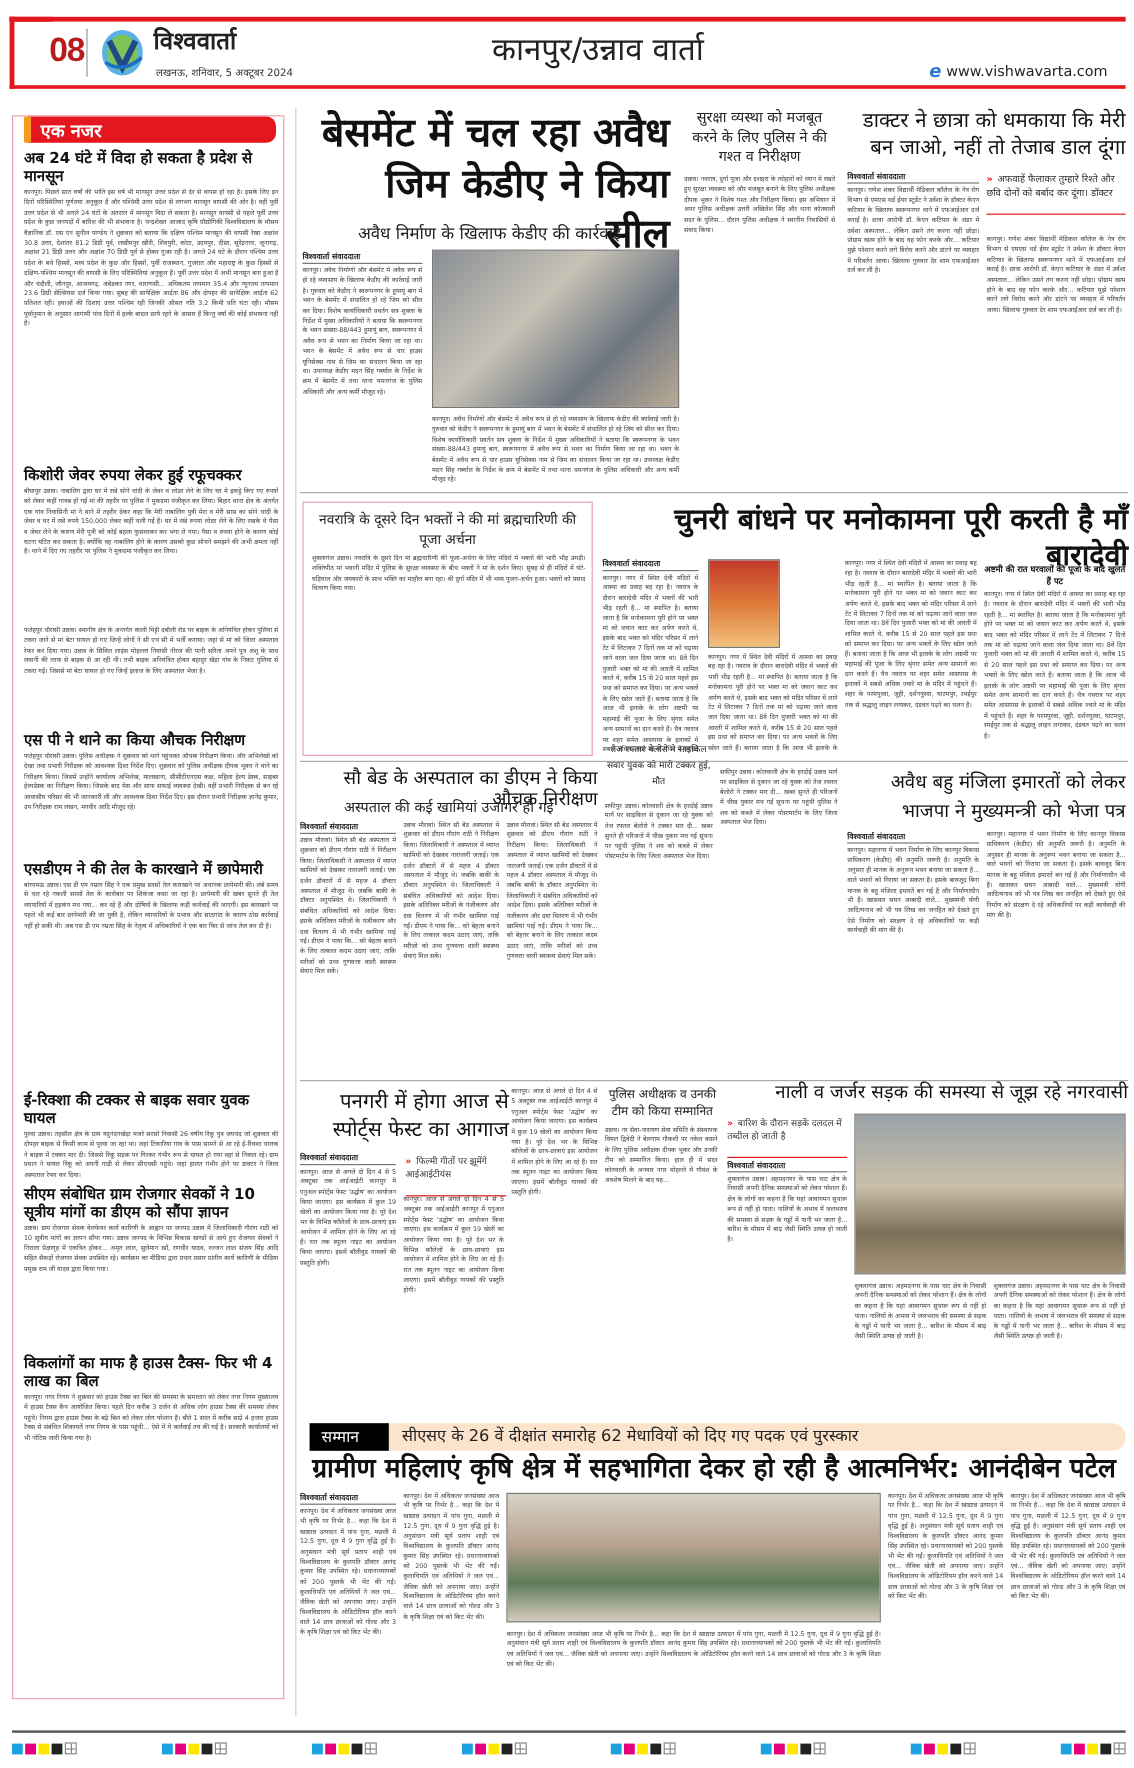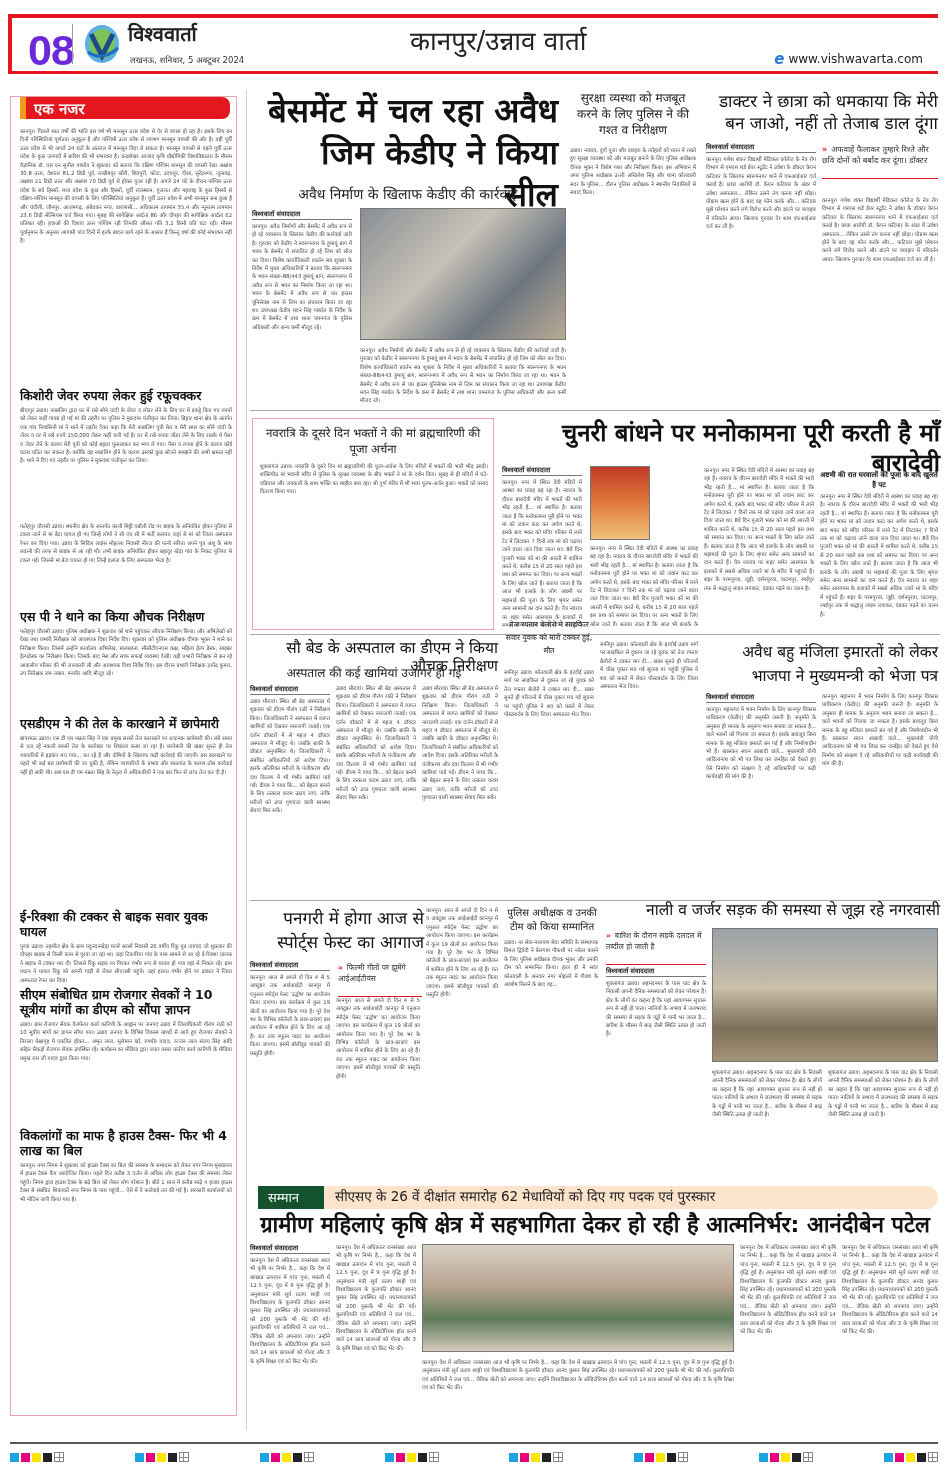--- a/index.html
+++ b/index.html
@@ -1,20 +1,20 @@
 <!DOCTYPE html>
 <html><head>
 <meta charset="utf-8">
 <style>
   *{box-sizing:border-box;margin:0;padding:0}
   body{width:945px;height:1473px;background:#fff;font-family:"DejaVu Sans","Liberation Sans",sans-serif;color:#222;position:relative;overflow:hidden}
   .abs{position:absolute}
   .masthead{left:8px;top:14px;width:930px;height:60px;border-top:4px solid #e3171d;border-left:4px solid #e3171d;border-bottom:3px solid #e3171d}
   .masthead .tab{position:absolute;left:-4px;top:-4px;width:36px;height:4px;background:#e3171d}
-  .pageno{left:28px;top:26px;font-family:"Liberation Sans",sans-serif;font-size:43px;font-weight:bold;color:#6d28d9;letter-spacing:-1px}
+  .pageno{left:41px;top:26px;font-family:"Liberation Sans",sans-serif;font-size:28px;font-weight:bold;color:#b91c1c;letter-spacing:-1px}
   .vsep{left:72px;top:24px;width:1px;height:40px;background:#999}
   .logo{left:82px;top:22px;width:40px;height:44px}
   .brand{left:128px;top:20px;font-size:20px;font-weight:bold;color:#222}
   .dateline{left:130px;top:54px;font-size:8.5px;color:#333}
   .section{left:410px;top:22px;font-size:26px;color:#222}
   .web{right:22px;top:50px;font-size:12px;color:#222;display:flex;align-items:center;gap:4px}
   .web .e{color:#2a7bd6;font-weight:bold;font-size:15px;font-style:italic}
   .txt{font-size:5.3px;line-height:8.4px;color:#444;text-align:justify;overflow:hidden}
   .lbox{left:10px;top:96px;width:227px;height:1320px;border:1.5px solid #e8a2ae}
   .eknajar{left:20px;top:97px;width:210px;height:22px;background:#e3171d;border-radius:0 8px 8px 0;border-left:6px solid #f59a1c;color:#fff;font-size:15px;font-weight:bold;padding:1px 8px}
@@ -22,21 +22,21 @@
   .col-sep{width:1px;background:#ccc}
   .hline{height:1px;background:#aaa}
   .big{font-weight:bold;color:#111;text-align:right;line-height:1.15}
   .sub{color:#222;text-align:center}
   .byline{font-size:6.5px;font-weight:bold;color:#222;border-bottom:1px solid #777;padding-bottom:1px}
   .photo{background:linear-gradient(135deg,#8a8f95,#c7c2b6 40%,#6e7681 70%,#b9aa94);border:1px solid #777}
   .quote{font-size:10px;color:#333;line-height:14px;border-bottom:1.5px solid #e3171d;padding-bottom:12px}
   .quote .ch{color:#e3171d;font-weight:bold;margin-right:4px}
   .pinkbox{border:1.5px solid #e8a2ae}
   .samman-bar{left:258px;top:1186px;width:680px;height:23px;background:#fbe3cc;border-radius:0 12px 12px 0}
-  .samman-tag{left:258px;top:1186px;width:66px;height:23px;background:#14532d;color:#fff;font-size:13px;padding:2px 10px}
+  .samman-tag{left:258px;top:1186px;width:66px;height:23px;background:#000000;color:#fff;font-size:13px;padding:2px 10px}
   .samman-text{left:335px;top:1187px;font-size:13.5px;color:#222}
   .reg{display:flex;align-items:center;gap:2px}
   .reg span{display:inline-block;width:9px;height:9px}
   .reg .x{width:10px;height:10px;border:1px solid #888;background:linear-gradient(#888,#888) center/1px 100% no-repeat,linear-gradient(#888,#888) center/100% 1px no-repeat}
 </style>
 </head>
 <body>
 
 <div class="abs masthead">
     <div class="tab"></div>
@@ -54,20 +54,21 @@
 <div class="abs section">कानपुर/उन्नाव वार्ता</div>
 <div class="abs web">
   <span class="e">e</span>
   <span>www.vishwavarta.com</span>
 </div>
 
 <div class="abs lbox"></div>
 <div class="abs eknajar">एक नजर</div>
 
 <div class="abs" style="left:20px;top:124px;width:212px">
+  <div class="lh">अब 24 घंटे में विदा हो सकता है प्रदेश से मानसून</div>
   <div class="txt" style="height:190px;margin-top:3px">कानपुर। पिछले सात वर्षों की भांति इस वर्ष भी मानसून उत्तर प्रदेश से देर से वापस हो रहा है। इसके लिए इन दिनों परिस्थितियां पूर्णतया अनुकूल हैं और पश्चिमी उत्तर प्रदेश से लगभग मानसून वापसी की ओर है। वहीं पूर्वी उत्तर प्रदेश से भी अगले 24 घंटों के अंतराल में मानसून विदा ले सकता है। मानसून वापसी से पहले पूर्वी उत्तर प्रदेश के कुछ जनपदों में बारिश की भी संभावना है। चन्द्रशेखर आजाद कृषि प्रौद्योगिकी विश्वविद्यालय के मौसम वैज्ञानिक डॉ. एस एन सुनील पाण्डेय ने शुक्रवार को बताया कि दक्षिण पश्चिम मानसून की वापसी रेखा अक्षांश 30.8 उत्तर, देशांतर 81.2 डिग्री पूर्व, लखीमपुर खीरी, शिवपुरी, कोटा, उदयपुर, दीसा, सुरेंद्रनगर, जूनागढ़, अक्षांश 21 डिग्री उत्तर और अक्षांश 70 डिग्री पूर्व से होकर गुजर रही है। अगले 24 घंटे के दौरान पश्चिम उत्तर प्रदेश के बचे हिस्सों, मध्य प्रदेश के कुछ और हिस्सों, पूर्वी राजस्थान, गुजरात और महाराष्ट्र के कुछ हिस्सों से दक्षिण-पश्चिम मानसून की वापसी के लिए परिस्थितियां अनुकूल हैं। पूर्वी उत्तर प्रदेश में अभी मानसून बना हुआ है और चंदौली, जौनपुर, आजमगढ़, अंबेडकर नगर, वाराणसी... अधिकतम तापमान 35.4 और न्यूनतम तापमान 23.6 डिग्री सेल्सियस दर्ज किया गया। सुबह की सापेक्षिक आर्द्रता 86 और दोपहर की सापेक्षिक आर्द्रता 62 प्रतिशत रही। हवाओं की दिशाएं उत्तर पश्चिम रही जिनकी औसत गति 3.2 किमी प्रति घंटा रही। मौसम पूर्वानुमान के अनुसार आगामी पांच दिनों में हल्के बादल छाये रहने के आसार हैं किन्तु वर्षा की कोई संभावना नहीं है।</div>
 </div>
 <div class="abs" style="left:20px;top:388px;width:212px">
   <div class="lh">किशोरी जेवर रुपया लेकर हुई रफूचक्कर</div>
   <div class="txt" style="height:120px;margin-top:3px">बीघापुर उन्नाव। नाबालिग द्वारा घर में रखे सोने चांदी के जेवर व लोडर लेने के लिए घर में इकट्ठे किए गए रुपयों को लेकर कहीं गायब हो गई मां की तहरीर पर पुलिस ने मुकदमा पंजीकृत कर लिया। बिहार थाना क्षेत्र के अंतर्गत एक गांव निवासिनी मां ने थाने में तहरीर देकर कहा कि मेरी नाबालिग पुत्री मेरा व मेरी सास का सोने चांदी के जेवर व घर में रखे रुपये 150,000 लेकर कहीं चली गई है। घर में रखे रुपया लोडर लेने के लिए रखके थे पैसा व जेवर लेने के कारण मेरी पुत्री को कोई बहला फुसलाकर कर भगा ले गया। पैसा व रुपया होने के कारण कोई घटना घटित कर सकता है। क्योंकि वह नाबालिग होने के कारण उसको कुछ सोचने समझने की अभी क्षमता नहीं है। थाने में दिए गए तहरीर पर पुलिस ने मुकदमा पंजीकृत कर लिया।</div>
 </div>
 <div class="abs" style="left:20px;top:519px;width:212px">
   <div class="txt" style="height:75px;margin-top:3px">फतेहपुर चौरासी उन्नाव। स्थानीय क्षेत्र के अन्तर्गत काली मिट्टी दबौली रोड पर बाइक के अनियंत्रित होकर पुलिया से टकरा जाने से मां बेटा घायल हो गए जिन्हें लोगों ने सी एच सी में भर्ती कराया। जहां से मां को जिला अस्पताल रेफर कर दिया गया। उन्नाव के सिविल लाइंस मोहल्ला निवासी नीरज की पत्नी सरिता अपने पुत्र अंशू के साथ लवानी की तरफ से बाइक से आ रही थी। तभी बाइक अनियंत्रित होकर बहादुर खेड़ा गांव के निकट पुलिया से टकरा गई। जिससे मां बेटा घायल हो गए जिन्हें इलाज के लिए अस्पताल भेजा है।</div>
 </div>
 <div class="abs" style="left:20px;top:609px;width:212px">

